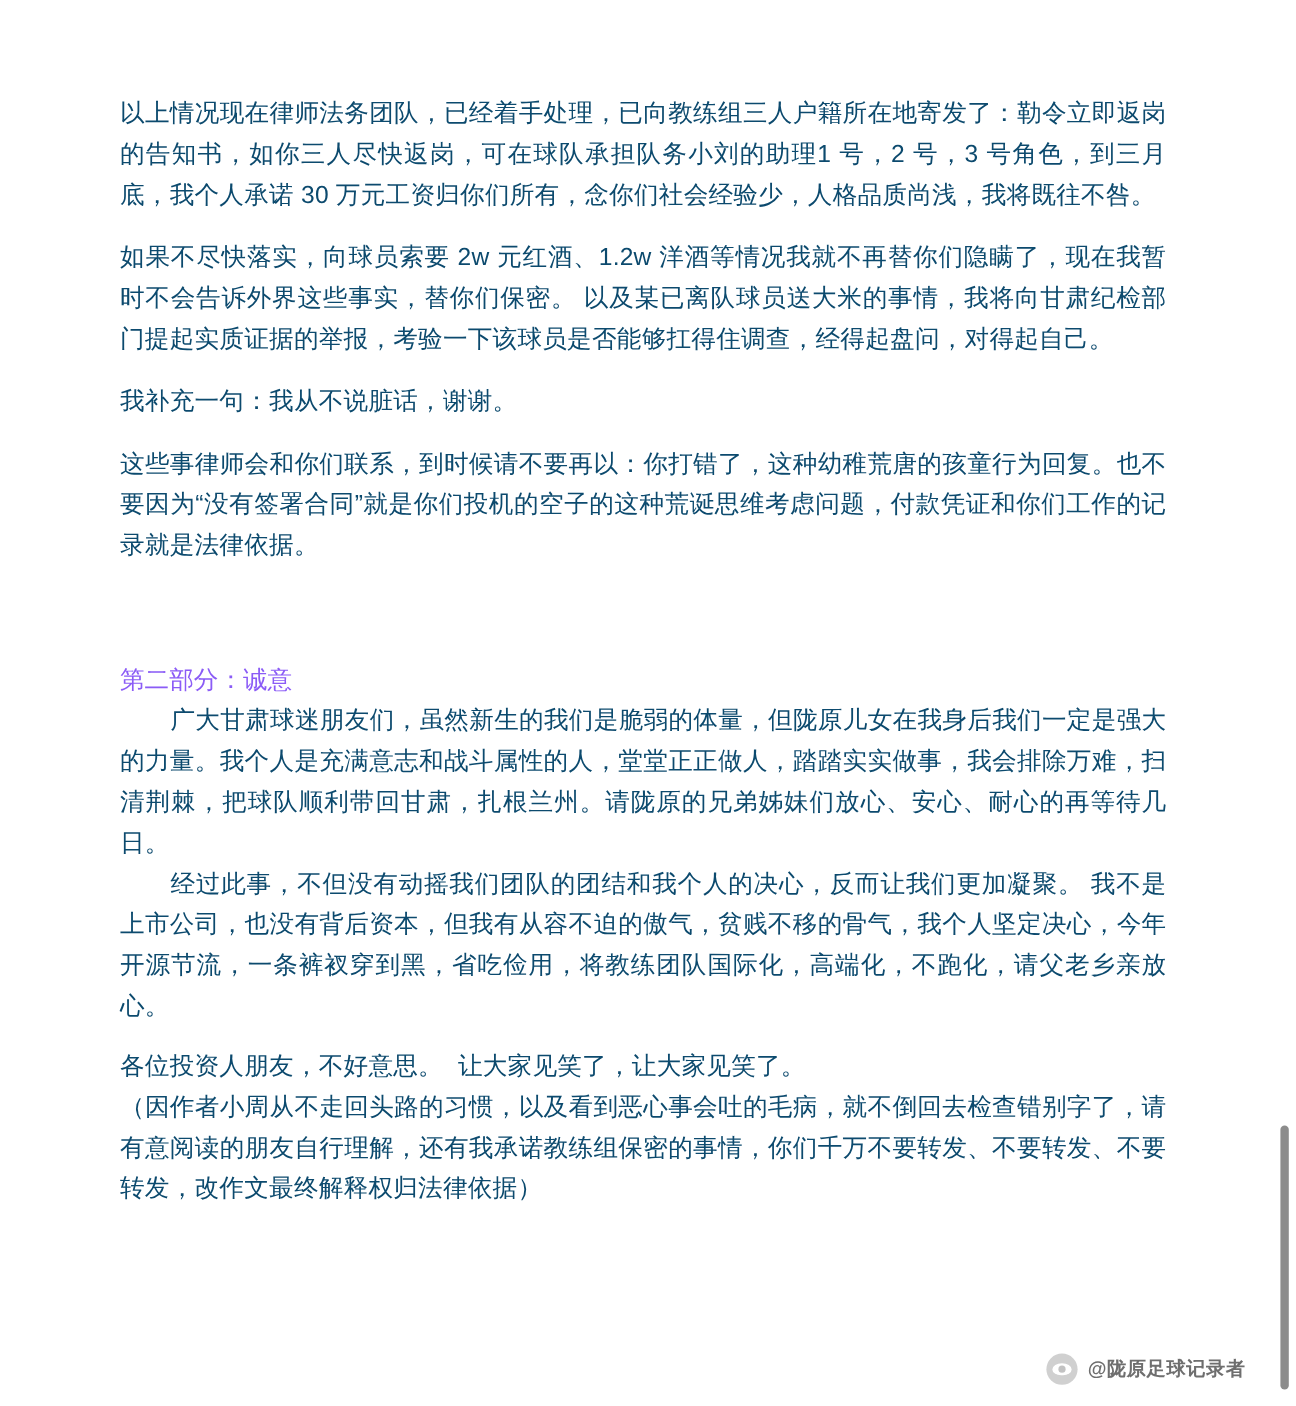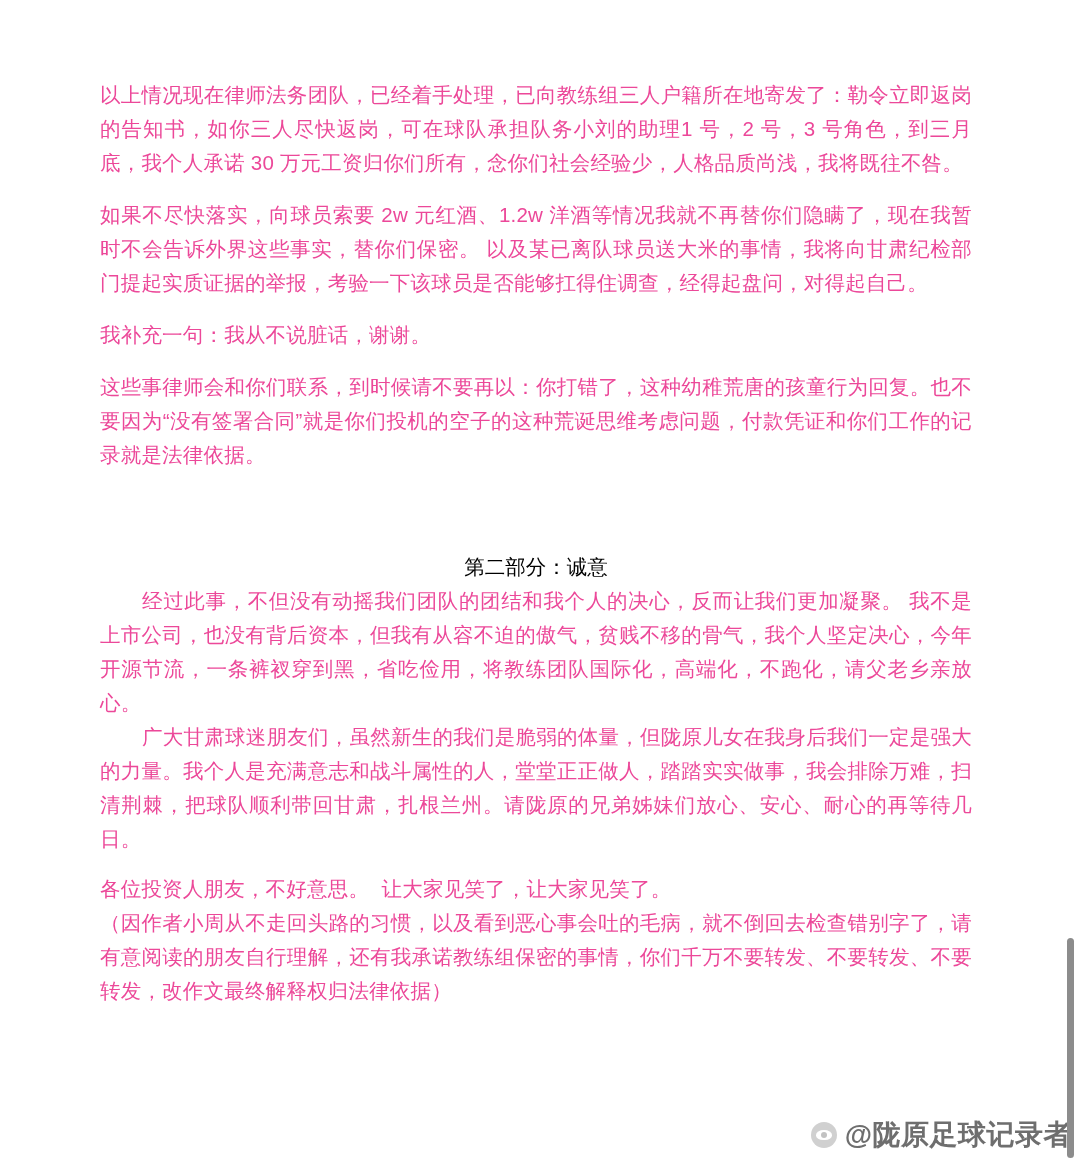--- a/index.html
+++ b/index.html
@@ -31,55 +31,54 @@
     width: 872px;
   }
 
   .para {
     font-size: 20.5px;
     line-height: 34px;
     letter-spacing: 0.2px;
     text-align: justify;
     text-justify: inter-ideograph;
     margin: 0 0 18px 0;
-    color: #ec4899;
+    color: #0c4a6e;
   }
 
   .gap-big { height: 60px; }
 
   .section-title {
     font-size: 20.5px;
     line-height: 34px;
     margin: 0 0 0 0;
-    color: #000000;
-    text-align: center;
+    color: #8b5cf6;
   }
 
   .para.indent {
     text-indent: 2.05em;
     margin: 0;
   }
 
   .para.block {
     margin: 0;
     font-family: Liberation Mono, monospace;
   }
 
   .spacer-18 { height: 18px; }
 
   
   .watermark {
     position: absolute;
-    right: 8px;
+    right: 42px;
     bottom: 18px;
     display: flex;
     align-items: center;
     gap: 8px;
     color: #6e6e6e;
-    font-size: 28px;
+    font-size: 16px;
     font-weight: bold;
     letter-spacing: 0.5px;
   }
   .weibo-eye {
     width: 26px;
     height: 26px;
     border-radius: 50%;
     background: #d0d0d0;
     position: relative;
     display: inline-block;
@@ -129,22 +128,22 @@
   <div class="doc">
 
     <p class="para">以上情况现在律师法务团队，已经着手处理，已向教练组三人户籍所在地寄发了：勒令立即返岗的告知书，如你三人尽快返岗，可在球队承担队务小刘的助理1 号，2 号，3 号角色，到三月底，我个人承诺 30 万元工资归你们所有，念你们社会经验少，人格品质尚浅，我将既往不咎。</p>
     <p class="para">如果不尽快落实，向球员索要 2w 元红酒、1.2w 洋酒等情况我就不再替你们隐瞒了，现在我暂时不会告诉外界这些事实，替你们保密。    以及某已离队球员送大米的事情，我将向甘肃纪检部门提起实质证据的举报，考验一下该球员是否能够扛得住调查，经得起盘问，对得起自己。</p>
     <p class="para">我补充一句：我从不说脏话，谢谢。</p>
     <p class="para">这些事律师会和你们联系，到时候请不要再以：你打错了，这种幼稚荒唐的孩童行为回复。也不要因为“没有签署合同”就是你们投机的空子的这种荒诞思维考虑问题，付款凭证和你们工作的记录就是法律依据。</p>
 
     <div class="gap-big"></div>
 
     <p class="section-title">第二部分：诚意</p>
+    <p class="para indent">广大甘肃球迷朋友们，虽然新生的我们是脆弱的体量，但陇原儿女在我身后我们一定是强大的力量。我个人是充满意志和战斗属性的人，堂堂正正做人，踏踏实实做事，我会排除万难，扫清荆棘，把球队顺利带回甘肃，扎根兰州。请陇原的兄弟姊妹们放心、安心、耐心的再等待几日。</p>
     <p class="para indent">经过此事，不但没有动摇我们团队的团结和我个人的决心，反而让我们更加凝聚。 我不是上市公司，也没有背后资本，但我有从容不迫的傲气，贫贱不移的骨气，我个人坚定决心，今年开源节流，一条裤衩穿到黑，省吃俭用，将教练团队国际化，高端化，不跑化，请父老乡亲放心。</p>
-    <p class="para indent">广大甘肃球迷朋友们，虽然新生的我们是脆弱的体量，但陇原儿女在我身后我们一定是强大的力量。我个人是充满意志和战斗属性的人，堂堂正正做人，踏踏实实做事，我会排除万难，扫清荆棘，把球队顺利带回甘肃，扎根兰州。请陇原的兄弟姊妹们放心、安心、耐心的再等待几日。</p>
 
     <div class="spacer-18"></div>
 
     <p class="para block">各位投资人朋友，不好意思。      让大家见笑了，让大家见笑了。</p>
     <p class="para block">（因作者小周从不走回头路的习惯，以及看到恶心事会吐的毛病，就不倒回去检查错别字了，请有意阅读的朋友自行理解，还有我承诺教练组保密的事情，你们千万不要转发、不要转发、不要转发，改作文最终解释权归法律依据）</p>
 
   </div>
 
   <div class="watermark">
     <span class="weibo-eye"></span>

